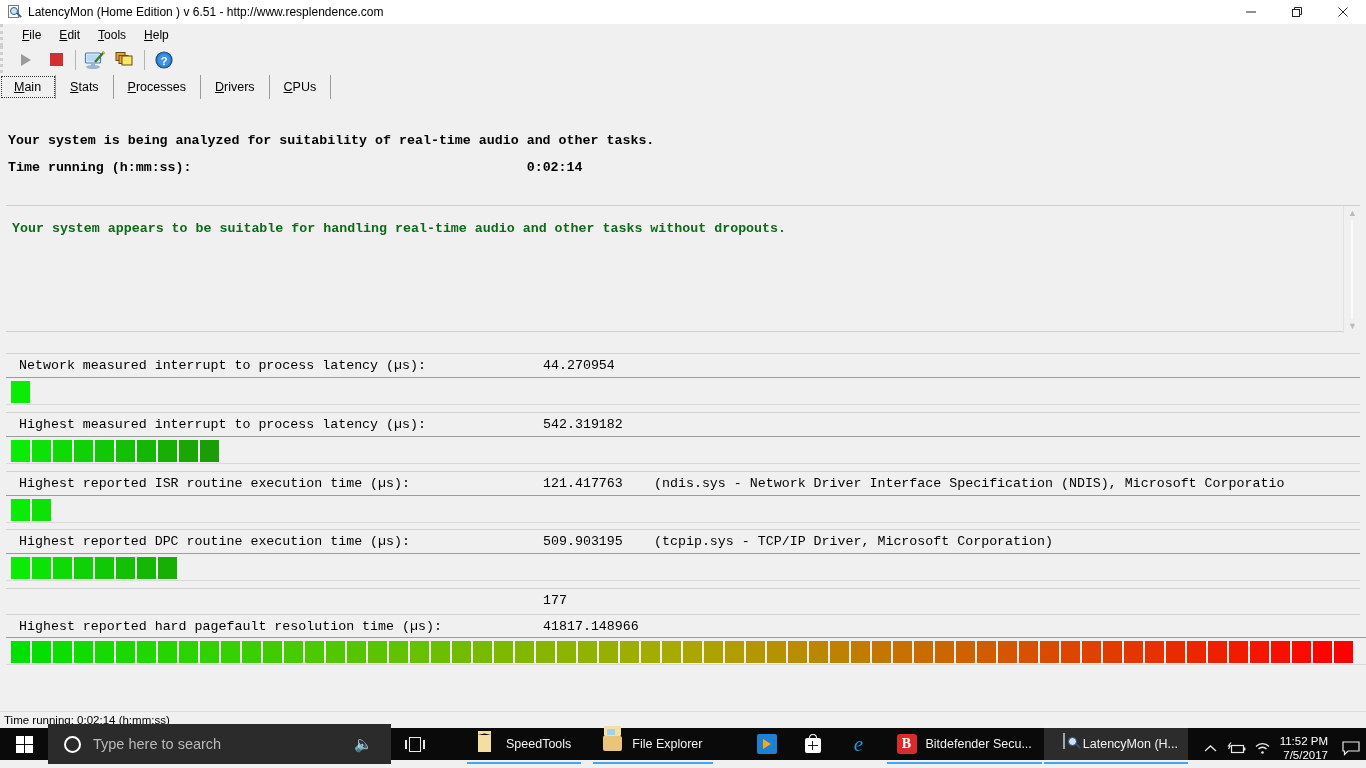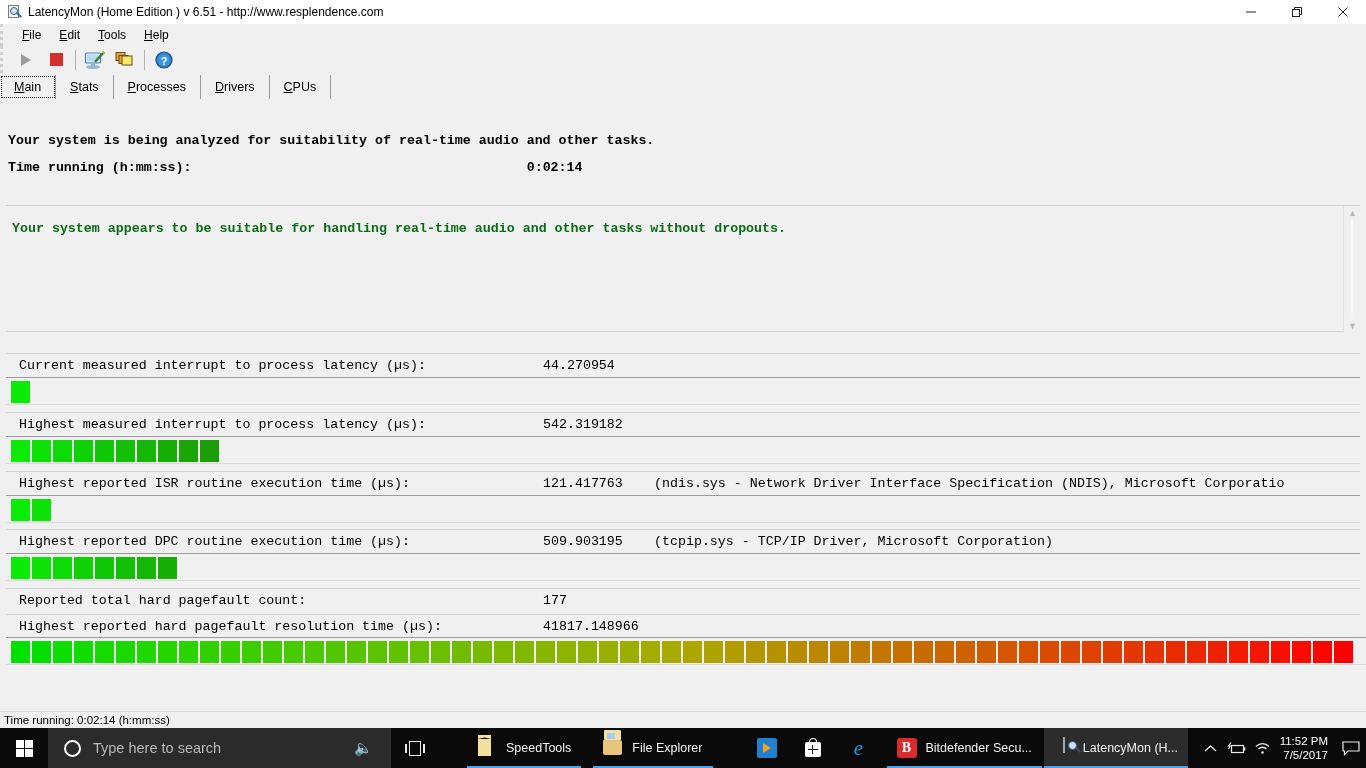--- a/index.html
+++ b/index.html
@@ -138,21 +138,21 @@
 
   
   .statusbar {
     position: absolute; left: 0; top: 711px; width: 1366px; height: 17px;
     background: #f0f0f0; border-top: 1px solid #dcdcdc;
     font-size: 11.5px; color: #000; display: flex; align-items: center; padding-left: 4px;
   }
 
   
   .taskbar {
-    position: absolute; left: 0; top: 728px; width: 1366px; height: 40px;
+    position: absolute; left: 0; top: 728px; width: 1366px; height: 32px;
     background: #0a0a0a; display: flex; align-items: center;
   }
   .start-btn {
     width: 48px; height: 40px; display: flex; align-items: center; justify-content: center;
   }
   .win-logo { width: 17px; height: 17px; display: grid;
     grid-template-columns: 8px 8px; grid-template-rows: 8px 8px; gap: 1px; }
   .win-logo i { background: #ffffff; display: block; }
   .search-box {
     width: 343px; height: 40px; background: #2b2b2b; display: flex; align-items: center;
@@ -336,21 +336,21 @@
           </div>
         <div class="track"></div>
         <div class="vs-arrow down">
             <span>▼</span>
           </div>
       </div>
     </div>
 
     <div id="metrics-host">
         <div class="metric-row" style="top: 254px;">
-          <span class="metric-label mono">Current measured interrupt to process latency (µs):</span>
+          <span class="metric-label mono">Network measured interrupt to process latency (µs):</span>
           <span class="metric-value mono">44.270954</span>
         </div>
         <div class="bar-wrap" style="top: 278px;">
           <div class="bar">
             <span class="seg" style="width: 19px; background: rgb(10, 235, 6);"></span>
           </div>
         </div>
         <div class="metric-row" style="top: 313px;">
           <span class="metric-label mono">Highest measured interrupt to process latency (µs):</span>
           <span class="metric-value mono">542.319182</span>
@@ -393,21 +393,20 @@
             <span class="seg" style="width: 19px; background: rgb(15, 209, 6);"></span>
             <span class="seg" style="width: 19px; background: rgb(17, 200, 6);"></span>
             <span class="seg" style="width: 19px; background: rgb(19, 192, 6);"></span>
             <span class="seg" style="width: 19px; background: rgb(21, 183, 6);"></span>
             <span class="seg" style="width: 19px; background: rgb(23, 175, 6);"></span>
           </div>
         </div>
       </div>
 
     <div class="metric-row" style="top:489px;">
-      <span class="metric-label mono">Reported total hard pagefault count:</span>
       <span class="metric-value mono">177</span>
     </div>
     <div class="metric-row" style="top:515px; border-top:1px solid #d2d2d2;">
       <span class="metric-label mono">Highest reported hard pagefault resolution time (µs):</span>
       <span class="metric-value mono">41817.148966</span>
     </div>
     <div class="bar-wrap" style="top:538px; left:6px; width:1360px;">
       <div class="bar" id="pf-bar">
           <span class="seg" style="width: 19px; background: rgb(0, 225, 0);"></span>
           <span class="seg" style="width: 19px; background: rgb(5, 223, 0);"></span>

